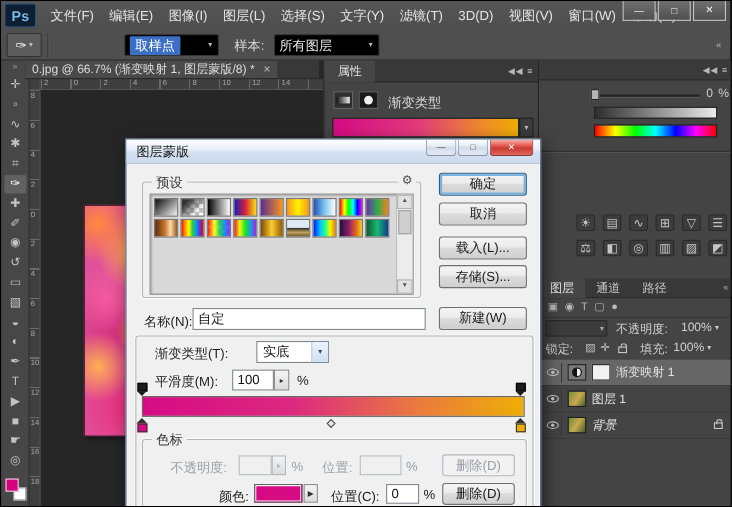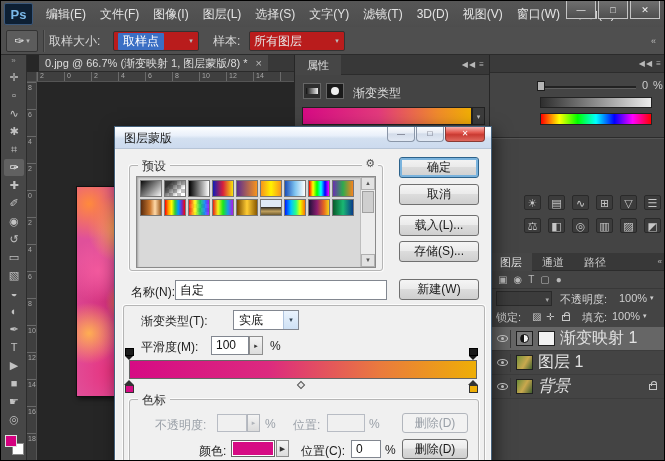--- a/index.html
+++ b/index.html
@@ -15,35 +15,35 @@
   .menu-item{padding:0 7px;font-size:12px;color:#e4e4e4;line-height:26px;white-space:nowrap}
   .win-controls{position:absolute;right:4px;top:0;display:flex}
   .wbtn{width:30px;height:18px;border:1px solid #c4c4c4;border-top:none;background:linear-gradient(#6f6f6f,#4f4f4f);color:#f2f2f2;font-size:9px;display:flex;align-items:center;justify-content:center;margin-left:2px}
 
   
   .options-bar{position:absolute;left:0;top:26px;width:100%;height:28px;background:#4f4f4f;border-bottom:1px solid #2b2b2b}
   .tool-chip{position:absolute;left:5px;top:3px;width:32px;height:22px;background:#5c5c5c;border:1px solid #333;border-radius:2px;color:#eee;font-size:12px;display:flex;align-items:center;justify-content:center;gap:2px}
   .tool-chip .dd{font-size:7px;color:#bbb}
   .opt-sep{position:absolute;left:42px;top:3px;width:1px;height:22px;background:#3a3a3a;box-shadow:1px 0 0 #5e5e5e}
   .opt-label{position:absolute;top:0;line-height:28px;font-size:12px;color:#d6d6d6;white-space:nowrap}
-  .dsel{position:absolute;top:4px;height:20px;background:#b91c1c;border:1px solid #333;border-radius:2px;display:flex;align-items:center;justify-content:space-between;padding-left:4px;font-size:12px;color:#e8e8e8;white-space:nowrap}
+  .dsel{position:absolute;top:4px;height:20px;background:#000000;border:1px solid #333;border-radius:2px;display:flex;align-items:center;justify-content:space-between;padding-left:4px;font-size:12px;color:#e8e8e8;white-space:nowrap}
   .dsel .dd{width:14px;text-align:center;font-size:7px;color:#bbb}
   .dsel .hl{background:#3b6fc4;color:#fff;padding:0 5px;border-radius:1px}
   .opt-collapse{position:absolute;right:8px;top:0;line-height:28px;font-size:9px;color:#bbb}
 
   
   .left-toolbar{position:absolute;left:0;top:54px;width:26px;height:407px;background:#474747;border-right:1px solid #2c2c2c}
   .tb-chev{position:absolute;left:0;top:0;width:100%;text-align:center;font-size:8px;color:#9a9a9a;line-height:12px}
   .tool{position:absolute;left:3px;width:20px;height:17px;font-size:11px;color:#c2c2c2;text-align:center;line-height:17px;cursor:default}
   .tool.sel{background:#616161;border-radius:2px;color:#fff}
   .fgsw{position:absolute;left:4px;top:380px;width:12px;height:12px;border:1px solid #e0e0e0;z-index:2}
   .bgsw{position:absolute;left:11px;top:388px;width:12px;height:12px;border:1px solid #8a8a8a}
 
   
-  .tabbar{position:absolute;left:38px;top:54px;width:267px;height:17px;background:#383838;border-bottom:1px solid #2a2a2a;overflow:hidden}
+  .tabbar{position:absolute;left:22px;top:54px;width:267px;height:17px;background:#383838;border-bottom:1px solid #2a2a2a;overflow:hidden}
   .doc-tab{display:inline-block;max-width:258px;background:#4a4a4a;color:#ddd;font-size:11px;line-height:17px;padding:0 6px;white-space:nowrap;overflow:hidden}
   .doc-tab .x{margin-left:5px;color:#bbb}
   .ruler-corner{position:absolute;left:26px;top:71px;width:10px;height:10px;background:#3f3f3f;border-right:1px solid #555;border-bottom:1px solid #555}
   .ruler-h{position:absolute;left:36px;top:71px;width:257px;height:10px;background:#3f3f3f repeating-linear-gradient(90deg,#6a6a6a 0 1px,transparent 1px 27px);border-bottom:1px solid #555}
   .ruler-v{position:absolute;left:26px;top:81px;width:10px;height:380px;background:#3f3f3f repeating-linear-gradient(180deg,#6a6a6a 0 1px,transparent 1px 27px);border-right:1px solid #555}
   .rnum{position:absolute;font-size:7px;color:#a8a8a8;left:1px;top:0}
   .canvas{position:absolute;left:36px;top:81px;width:257px;height:380px;background:#262626}
   .canvas-image{position:absolute;left:75px;top:185px;width:62px;height:211px;box-shadow:2px 2px 5px rgba(0,0,0,.6);border:1px solid #111}
 
   
@@ -89,21 +89,21 @@
   .lock::before{content:"";position:absolute;left:1px;top:-4px;width:4px;height:4px;border:1px solid #c8c8c8;border-bottom:none;border-radius:3px 3px 0 0}
   .lrow{position:absolute;left:0;width:100%;height:24px;display:flex;align-items:center;gap:5px;padding:0 5px;border-bottom:1px solid #3c3c3c}
   .lrow.sel{background:#666}
   .eyebox{width:16px;height:18px;border-right:1px solid #3a3a3a;display:flex;align-items:center;justify-content:center;flex:none}
   .eye{width:11px;height:7px;border-radius:50%;border:1px solid #cfcfcf;position:relative}
   .eye::before{content:"";position:absolute;left:3px;top:1px;width:3px;height:3px;border-radius:50%;background:#cfcfcf}
   .adjthumb{width:17px;height:15px;background:#7a7a7a;border:1px solid #202020;display:flex;align-items:center;justify-content:center;flex:none}
   .adjthumb .c{width:9px;height:9px;border-radius:50%;background:linear-gradient(90deg,#111 50%,#f2f2f2 50%);border:1px solid #111}
   .maskthumb{width:17px;height:15px;background:#f2f2f2;border:1px solid #202020;flex:none}
   .lthumb{width:17px;height:15px;border:1px solid #202020;flex:none}
-  .lname{font-size:16px;color:#e2e2e2;white-space:nowrap}
+  .lname{font-size:11px;color:#e2e2e2;white-space:nowrap}
   .lname.it{font-style:italic}
   .row-lock{margin-left:auto;margin-right:4px}
 
   
   .dialog{position:absolute;left:113px;top:125px;width:378px;height:345px;z-index:50;background:#f0f0f0;
           border:1px solid #44617c;box-shadow:0 0 0 1px rgba(255,255,255,.45) inset,3px 5px 16px rgba(0,0,0,.55);color:#222}
   .dlg-title{position:absolute;left:0;top:0;right:0;height:22px;background:linear-gradient(#fdfeff,#e9f0fa 40%,#d3e0f0 55%,#ccdaee);border-bottom:1px solid #b6c4d6;font-size:12px;line-height:22px;padding-left:9px;color:#1a1a1a}
   .dlg-btns{position:absolute;right:6px;top:0;display:flex}
   .dbtn{width:28px;height:15px;border:1px solid #8a96a8;border-top:none;border-radius:0 0 4px 4px;background:linear-gradient(#fbfcfe,#e8edf5 40%,#d3dcea 50%,#e2e9f4);color:#445;font-size:8px;display:flex;align-items:center;justify-content:center;margin-left:1px}
   .dbtn.close{width:40px;background:linear-gradient(#f6b0ac,#e2574e 40%,#c93a32 55%,#e0695f);color:#fff;border-color:#8a3a34}
@@ -139,22 +139,22 @@
   .color-swatch{position:absolute;left:116px;top:313px;width:44px;height:17px;border:1px solid #666;box-shadow:inset 0 0 0 1px #fff}
 </style>
 </head>
 <body>
 
 <div id="app">
 
   <div class="titlebar">
     <div class="ps-logo">Ps</div>
     <div class="menu-bar">
+        <span class="menu-item">文件(F)</span>
         <span class="menu-item">编辑(E)</span>
-        <span class="menu-item">文件(F)</span>
         <span class="menu-item">图像(I)</span>
         <span class="menu-item">图层(L)</span>
         <span class="menu-item">选择(S)</span>
         <span class="menu-item">文字(Y)</span>
         <span class="menu-item">滤镜(T)</span>
         <span class="menu-item">3D(D)</span>
         <span class="menu-item">视图(V)</span>
         <span class="menu-item">窗口(W)</span>
         <span class="menu-item">帮助(H)</span>
       </div>
@@ -164,21 +164,20 @@
       <div class="wbtn">✕</div>
     </div>
   </div>
 
   <div class="options-bar">
     <div class="tool-chip">
       <span>✑</span>
       <span class="dd">▾</span>
     </div>
     <div class="opt-sep"></div>
-    <span class="opt-label" style="left:48px">取样大小:</span>
     <div class="dsel" style="left:112px;width:86px">
       <span class="hl">取样点</span>
       <span class="dd">▾</span>
     </div>
     <span class="opt-label" style="left:212px">样本:</span>
     <div class="dsel" style="left:248px;width:96px">
       <span>所有图层</span>
       <span class="dd">▾</span>
     </div>
     <span class="opt-collapse">«</span>

